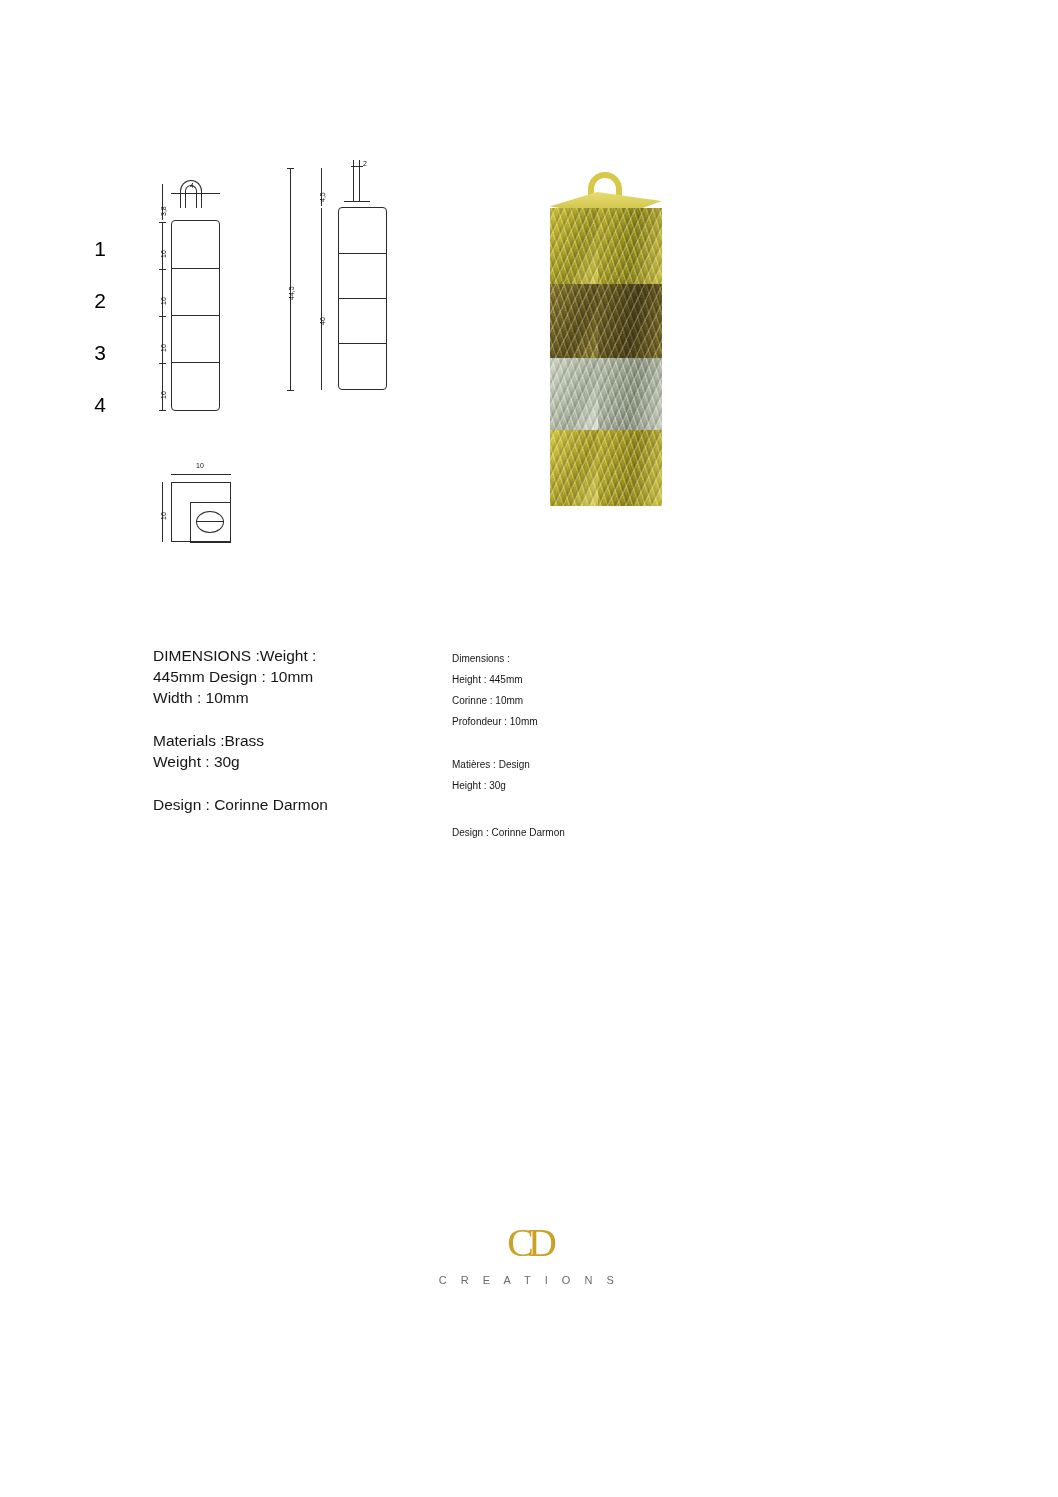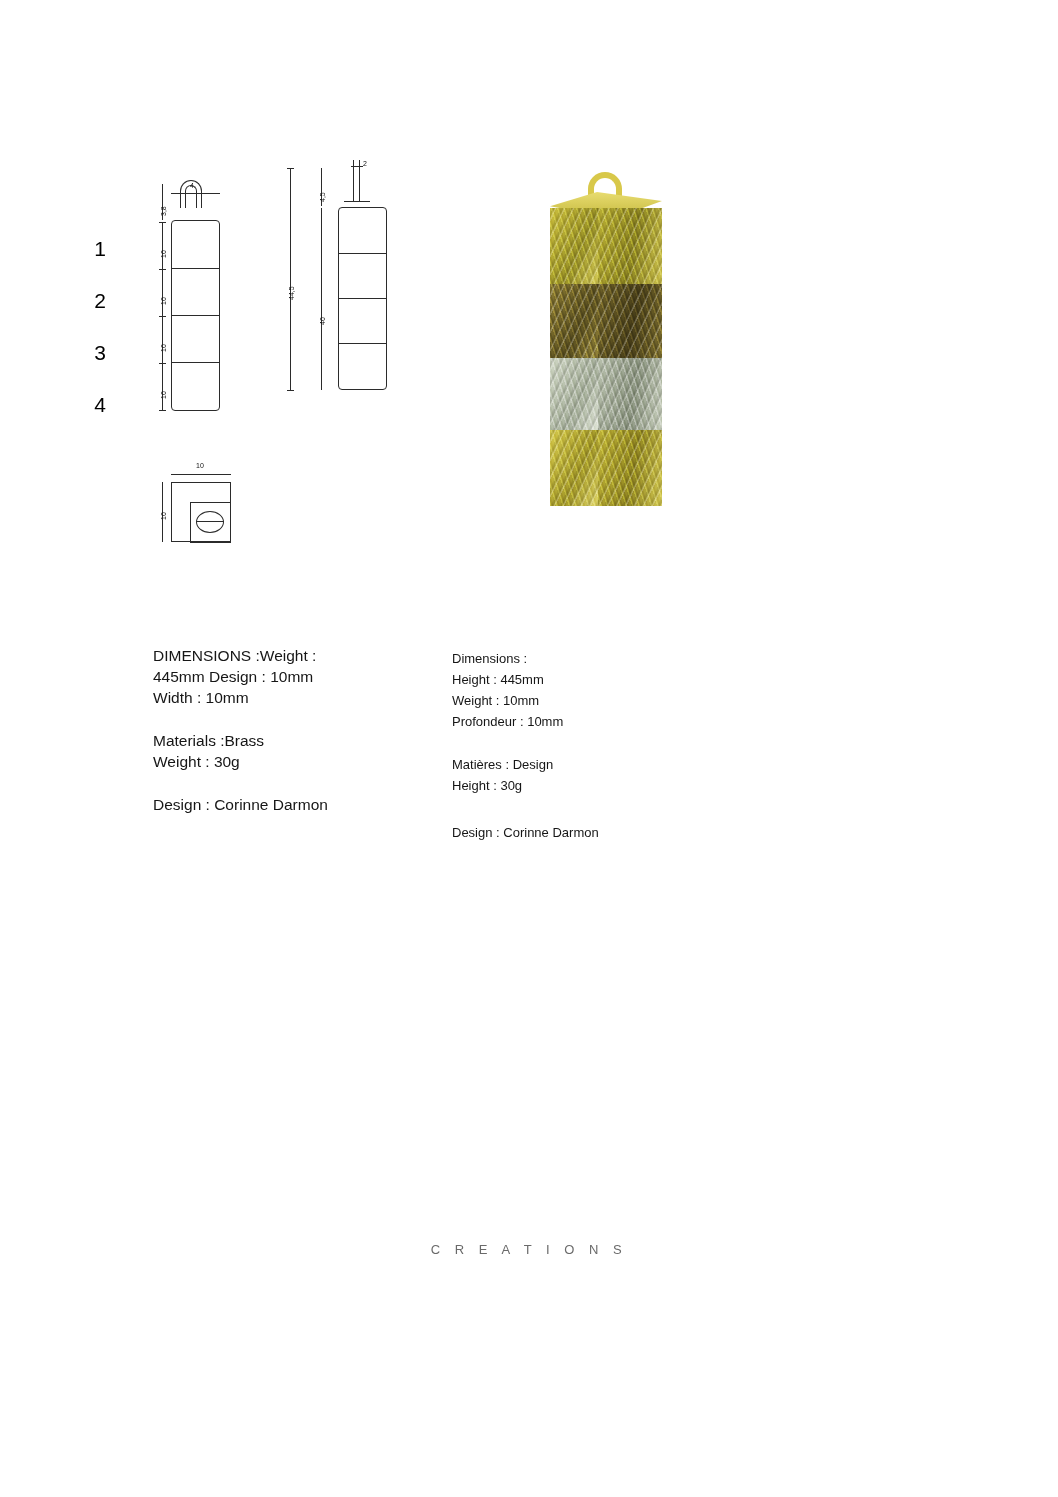--- a/index.html
+++ b/index.html
@@ -318,21 +318,21 @@
     width: 270px;
     font-size: 15.5px;
     line-height: 21px;
     color: #161616;
   }
   .spec-fr {
     position: absolute;
     left: 452px;
     top: 648px;
     width: 280px;
-    font-size: 13px;
+    font-size: 10px;
     line-height: 21px;
     color: #161616;
   }
   .spec-gap-1 { height: 22px; }
   .spec-gap-2 { height: 22px; }
   .spec-gap-1b { height: 22px; }
   .spec-gap-2b { height: 26px; }
 
   
   .footer {
@@ -350,22 +350,22 @@
     letter-spacing: -6px;
   }
   .logo-name {
     margin-top: 6px;
     font-size: 17px;
     letter-spacing: 3.4px;
     color: #2a2a2a;
     font-family: "Liberation Sans", sans-serif;
   }
   .logo-sub {
-    margin-top: 20px;
-    font-size: 13px;
+    margin-top: 10px;
+    font-size: 11px;
     letter-spacing: 5.5px;
     color: #6a6a6a;
     font-family: "Liberation Sans", sans-serif;
   }
 </style>
 </head>
 <body>
 
 <div class="tech-area">
 
@@ -480,24 +480,25 @@
   <div class="spec-gap-1"></div>
   <div>Materials :Brass</div>
   <div>Weight   : 30g</div>
   <div class="spec-gap-2"></div>
   <div>Design : Corinne Darmon</div>
 </div>
 
 <div class="spec-fr">
   <div>Dimensions :</div>
   <div>Height : 445mm</div>
-  <div>Weight : 10mm</div>
+  <div>Corinne : 10mm</div>
   <div>Profondeur : 10mm</div>
   <div class="spec-gap-1b"></div>
   <div>Matières : Design</div>
   <div>Height  : 30g</div>
   <div class="spec-gap-2b"></div>
   <div>Design : Corinne Darmon</div>
 </div>
 
 <div class="footer">
+  <div class="logo-mark">CD</div>
   <div class="logo-sub">C R E A T I O N S</div>
 </div>
 
 </body></html>

